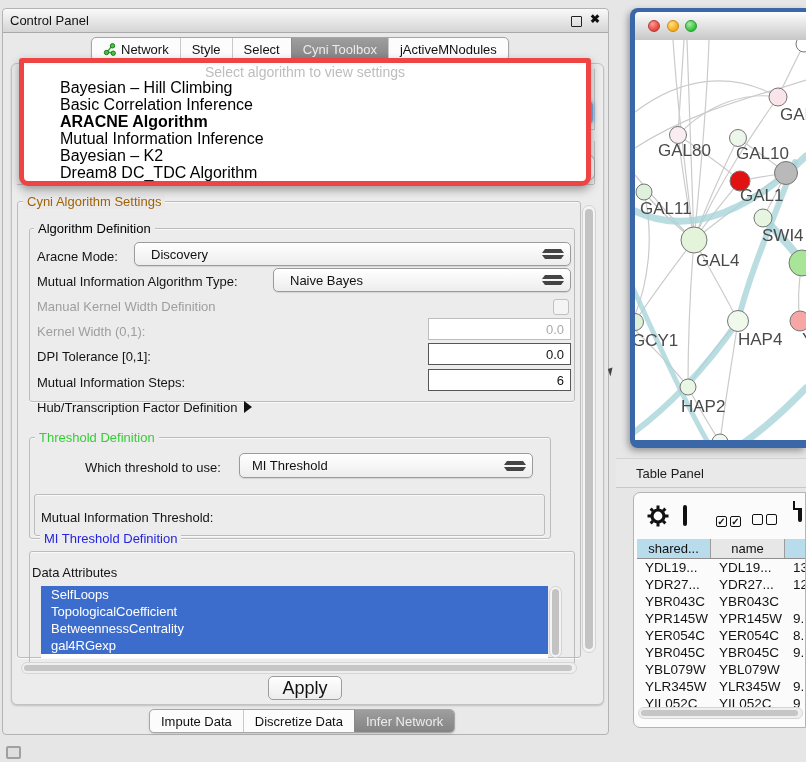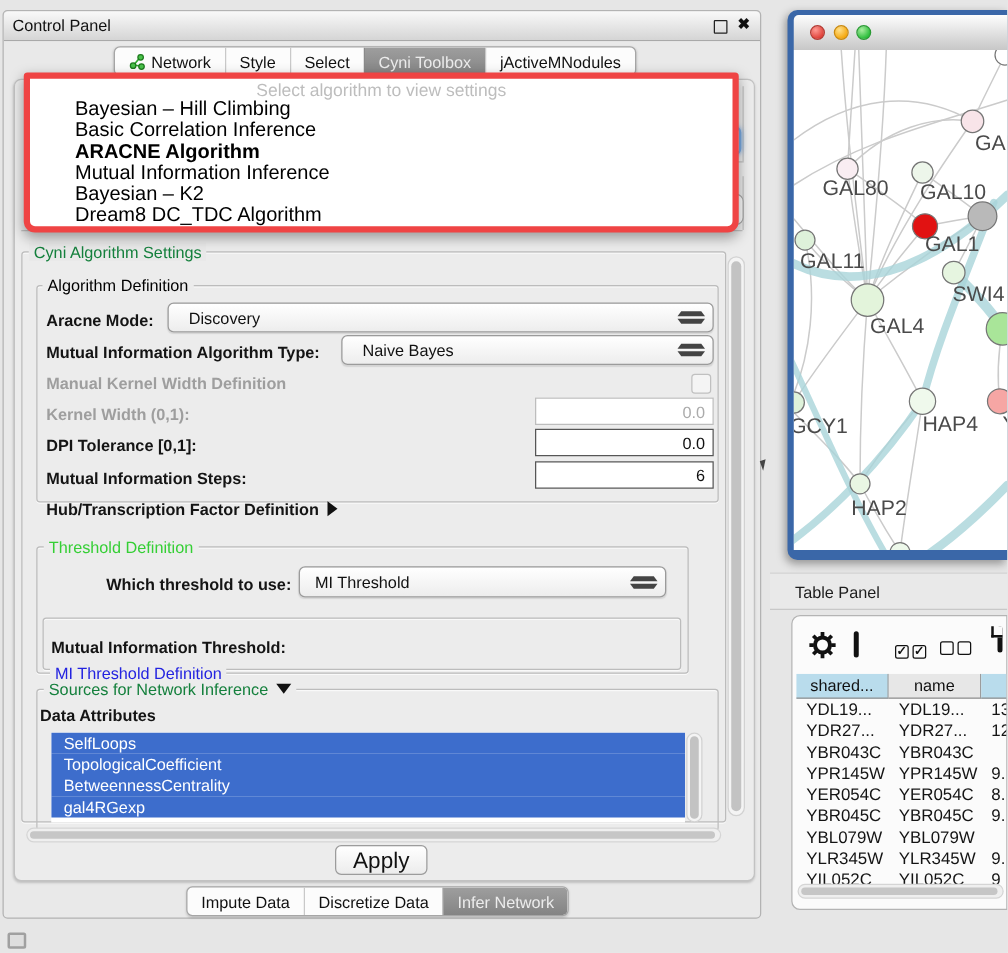--- a/index.html
+++ b/index.html
@@ -33,22 +33,22 @@
   .pitem.bold{font-weight:bold;}
   
   .frag-line{position:absolute;background:#c2c2c2;z-index:5;}
   .frag-field{position:absolute;left:550px;top:146px;width:40px;height:23px;border:1px solid #a8a8a8;
        border-radius:6px;background:#fbfbfb;z-index:5;}
   .frag-blue{position:absolute;left:573px;top:92px;width:17px;height:23px;border:2px solid #78aae2;
        border-radius:5px;background:#f2f7ff;box-shadow:0 0 4px rgba(90,150,220,.9);z-index:5;box-sizing:border-box;}
   
   .group{position:absolute;border:1px solid #bcbcbc;border-radius:3px;
        box-shadow:inset 0 1px 0 rgba(255,255,255,.7),0 1px 0 rgba(255,255,255,.7);}
-  .gtitle{position:absolute;font-size:13px;color:#15803d;background:#ececec;padding:0 4px;white-space:nowrap;z-index:6;}
-  .lbl{position:absolute;font-size:13px;font-weight:bold;color:#141414;white-space:nowrap;}
+  .gtitle{position:absolute;font-size:13px;color:#a16207;background:#ececec;padding:0 4px;white-space:nowrap;z-index:6;}
+  .lbl{position:absolute;font-size:13px;font-weight:normal;color:#141414;white-space:nowrap;}
   .lbl.gray{color:#9e9e9e;}
   
   .combo{position:absolute;background:linear-gradient(#ffffff,#ededed);border:1px solid #9b9b9b;
        border-radius:5px;font-size:13px;color:#111;display:flex;align-items:center;
        box-shadow:0 1px 1px rgba(0,0,0,.1);box-sizing:border-box;}
   .combo span{padding-left:16px;white-space:nowrap;}
   .stepper{position:absolute;right:6px;top:50%;transform:translateY(-50%);display:flex;flex-direction:column;align-items:center;gap:2px;}
   .tri-up{width:0;height:0;border-left:3.5px solid transparent;border-right:3.5px solid transparent;border-bottom:4.5px solid #444;}
   .tri-dn{width:0;height:0;border-left:3.5px solid transparent;border-right:3.5px solid transparent;border-top:4.5px solid #444;}
   .tri-right{display:inline-block;width:0;height:0;border-top:6px solid transparent;border-bottom:6px solid transparent;border-left:8px solid #111;margin-left:7px;vertical-align:-1px;}
@@ -216,23 +216,20 @@
           <span class="tri-dn"></span>
         </span>
     </div>
 
     <div class="group" style="left:31px;top:485px;width:509px;height:40px;"></div>
     <span class="gtitle" style="left: 37px; top: 478px; color: rgb(35, 35, 224); margin-top: 44px;">MI Threshold Definition</span>
 
     <span class="lbl" style="left:38px;top:501px;">Mutual Information Threshold:</span>
 
     <div class="group" style="left:26px;top:542px;width:544px;height:112px;"></div>
-    <span class="gtitle" style="left:32px;top:535px;">
-      <span>Sources for Network Inference</span><span class="tri-down-b"></span>
-    </span>
     <span class="lbl" style="left:29px;top:556px;">Data Attributes</span>
 
     <div class="abs" style="left:38px;top:577px;width:507px;height:72px;overflow:hidden;background:#fff;">
         <div class="attr" style="background: rgb(61, 109, 204);">SelfLoops</div>
         <div class="attr" style="background: rgb(61, 109, 204);">TopologicalCoefficient</div>
         <div class="attr" style="background: rgb(61, 109, 204);">BetweennessCentrality</div>
         <div class="attr" style="background: rgb(61, 109, 204);">gal4RGexp</div>
       </div>
     <div class="scroll-v" style="left:546px;top:577px;width:13px;height:72px;">
       <div class="thumb-v" style="top:2px;height:66px;"></div>

